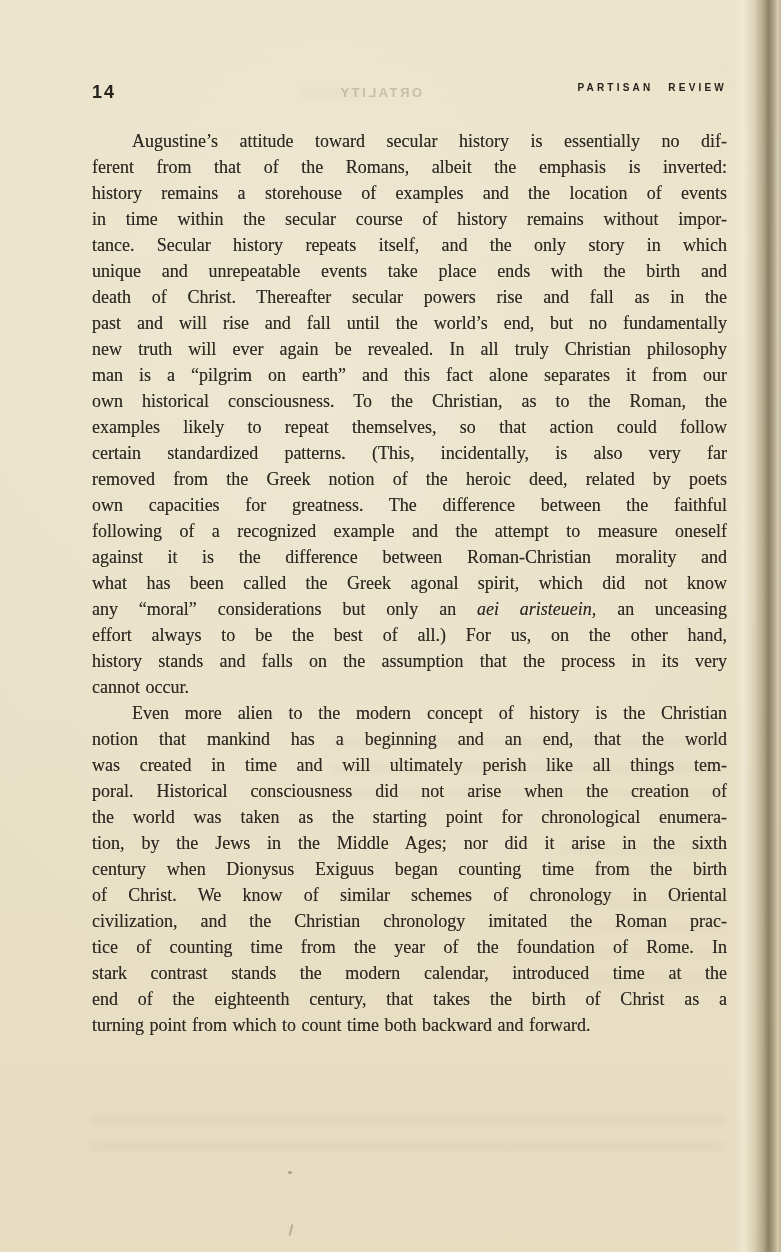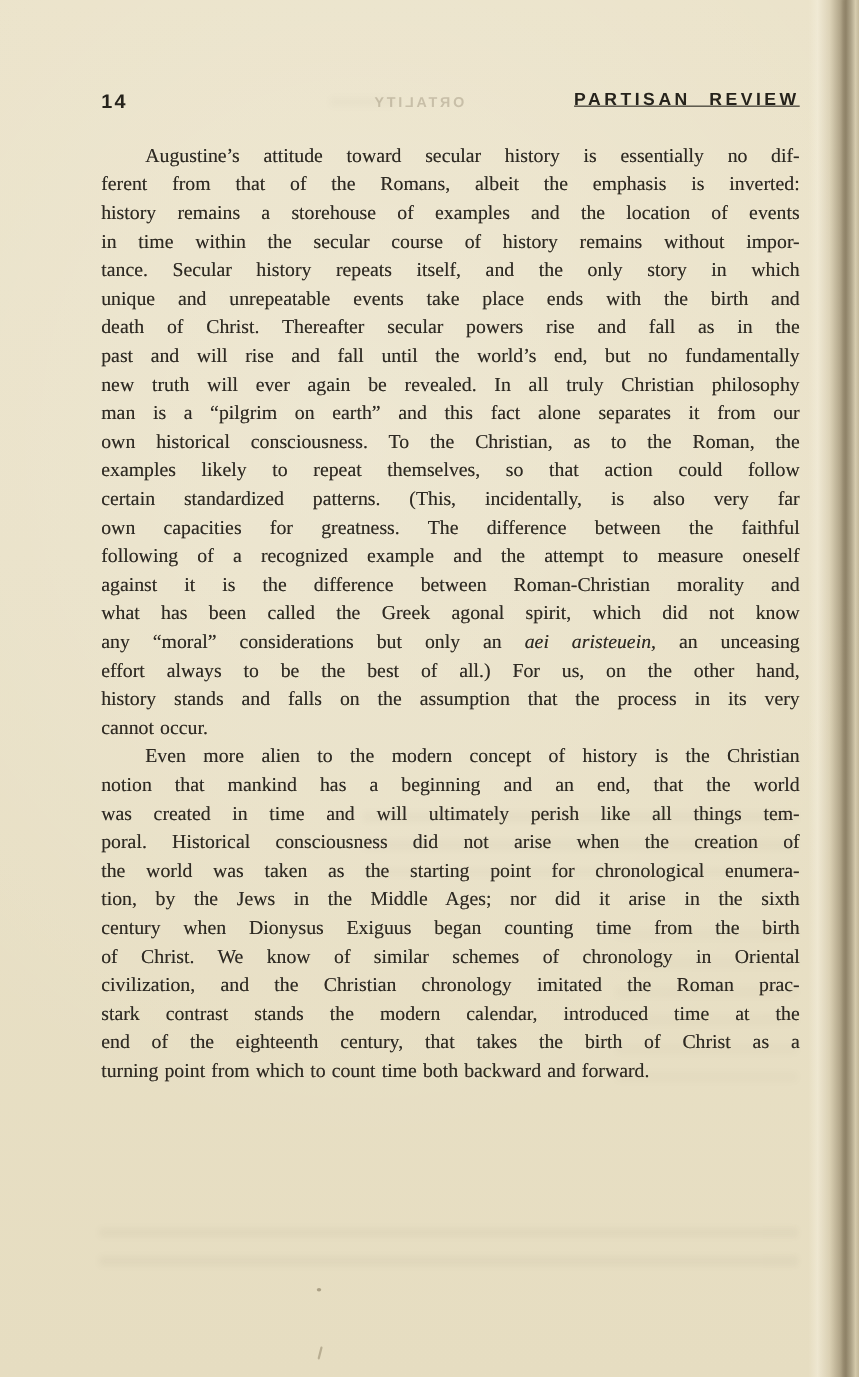--- a/index.html
+++ b/index.html
@@ -38,21 +38,21 @@
     position: absolute; left: 92px; top: 82px; width: 635px; height: 20px;
     font-family: "Liberation Sans", "DejaVu Sans", sans-serif;
     font-weight: bold; color: #26231c;
   }
   .page-num {
     position: absolute; left: 0; top: 0;
     font-size: 18px; letter-spacing: 2px;
   }
   .journal {
     position: absolute; right: 0; top: 0;
-    font-size: 16px; letter-spacing: 3.2px; word-spacing: 9px; text-decoration: underline;
+    font-size: 10px; letter-spacing: 3.2px; word-spacing: 9px;
   }
   
   .ghost-header {
     position: absolute; left: 338px; top: 85px;
     font-family: "Liberation Sans", "DejaVu Sans", sans-serif;
     font-weight: bold; font-size: 13px; letter-spacing: 2.5px;
     color: rgba(116,104,79,0.30);
     transform: scaleX(-1);
     filter: blur(0.6px);
   }
@@ -116,37 +116,39 @@
       <div class="line">in time within the secular course of history remains without impor-</div>
       <div class="line">tance. Secular history repeats itself, and the only story in which</div>
       <div class="line">unique and unrepeatable events take place ends with the birth and</div>
       <div class="line">death of Christ. Thereafter secular powers rise and fall as in the</div>
       <div class="line">past and will rise and fall until the world’s end, but no fundamentally</div>
       <div class="line">new truth will ever again be revealed. In all truly Christian philosophy</div>
       <div class="line">man is a “pilgrim on earth” and this fact alone separates it from our</div>
       <div class="line">own historical consciousness. To the Christian, as to the Roman, the</div>
       <div class="line">examples likely to repeat themselves, so that action could follow</div>
       <div class="line">certain standardized patterns. (This, incidentally, is also very far</div>
+      <div class="line">removed from the Greek notion of the heroic deed, related by poets</div>
       <div class="line">own capacities for greatness. The difference between the faithful</div>
       <div class="line">following of a recognized example and the attempt to measure oneself</div>
       <div class="line">against it is the difference between Roman-Christian morality and</div>
       <div class="line">what has been called the Greek agonal spirit, which did not know</div>
       <div class="line"><span>any “moral” considerations but only an </span><i>aei aristeuein,</i><span> an unceasing</span></div>
       <div class="line">effort always to be the best of all.) For us, on the other hand,</div>
       <div class="line">history stands and falls on the assumption that the process in its very</div>
       <div class="line last">cannot occur.</div>
       <div class="line indent">Even more alien to the modern concept of history is the Christian</div>
       <div class="line">notion that mankind has a beginning and an end, that the world</div>
       <div class="line">was created in time and will ultimately perish like all things tem-</div>
       <div class="line">poral. Historical consciousness did not arise when the creation of</div>
       <div class="line">the world was taken as the starting point for chronological enumera-</div>
       <div class="line">tion, by the Jews in the Middle Ages; nor did it arise in the sixth</div>
       <div class="line">century when Dionysus Exiguus began counting time from the birth</div>
       <div class="line">of Christ. We know of similar schemes of chronology in Oriental</div>
       <div class="line">civilization, and the Christian chronology imitated the Roman prac-</div>
+      <div class="line">tice of counting time from the year of the foundation of Rome. In</div>
       <div class="line">stark contrast stands the modern calendar, introduced time at the</div>
       <div class="line">end of the eighteenth century, that takes the birth of Christ as a</div>
       <div class="line last">turning point from which to count time both backward and forward.</div>
     </div>
 
   <div class="ghost g1"></div>
   <div class="ghost g2"></div>
   <div class="ghost g3"></div>
 
   <div class="speck-dot"></div>

